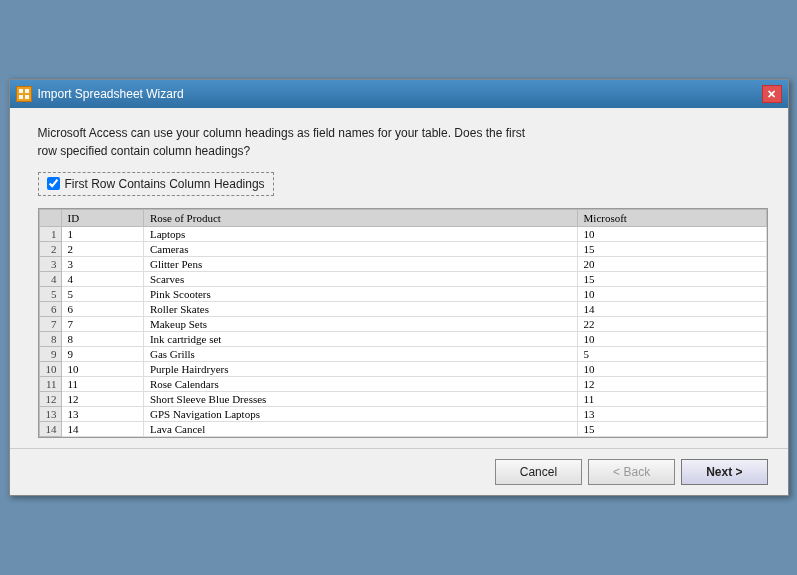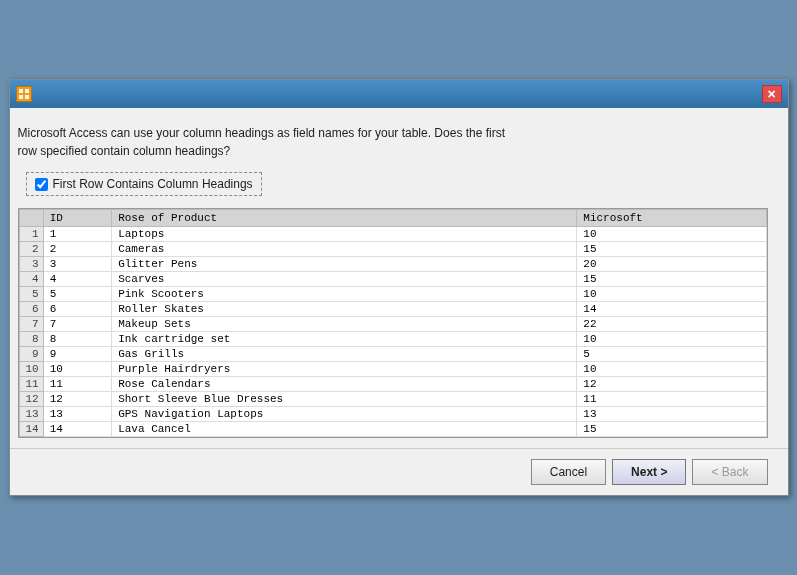--- a/index.html
+++ b/index.html
@@ -59,43 +59,42 @@
       border: 1px solid #c03030;
       color: white;
       display: flex;
       align-items: center;
       justify-content: center;
       cursor: pointer;
       font-size: 11px;
       font-weight: bold;
     }
     .content {
-      padding: 16px 20px 10px 8px;
+      padding: 16px 20px 10px 28px;
       flex: 1;
       display: flex;
       flex-direction: column;
       gap: 12px;
     }
     .description {
       font-size: 12px;
       color: #222;
       line-height: 1.5;
     }
     .checkbox-area {
       display: flex;
       align-items: center;
       gap: 6px;
     }
     .checkbox-frame {
       border: 1px dashed #888;
       padding: 4px 8px;
       display: inline-flex;
-      align-items: center;
+      align-items: flex-start;
       gap: 5px;
-      margin-left: 8px;
     }
     .checkbox-frame input[type="checkbox"] {
       width: 13px;
       height: 13px;
       cursor: pointer;
     }
     .checkbox-label {
       font-size: 12px;
       color: #222;
     }
@@ -103,21 +102,21 @@
       flex: 1;
       border: 1px solid #999;
       overflow: hidden;
       display: flex;
       flex-direction: column;
       background: white;
     }
     .data-table {
       width: 100%;
       border-collapse: collapse;
-      font-family: Liberation Mono, monospace;
+      font-family: Liberation Serif, serif;
       font-size: 11px;
     }
     .data-table thead tr {
       background: #d4d4d4;
     }
     .data-table thead th {
       border: 1px solid #bbb;
       padding: 2px 6px;
       text-align: left;
       font-weight: normal;
@@ -153,21 +152,21 @@
     .footer {
       display: flex;
       justify-content: flex-end;
       align-items: center;
       padding: 10px 20px;
       gap: 6px;
       background: #f0f0f0;
       border-top: 1px solid #ccc;
     }
     .btn {
-      padding: 4px 18px;
+      padding: 4px 24px;
       font-size: 12px;
       border: 1px solid #888;
       background: linear-gradient(to bottom, #f8f8f8 0%, #e0e0e0 100%);
       cursor: pointer;
       min-width: 72px;
       height: 26px;
       color: #222;
     }
     .btn-primary {
       background: linear-gradient(to bottom, #f0f0f8 0%, #d0d0e8 100%);
@@ -187,20 +186,21 @@
   <div class="title-bar">
     <div class="title-bar-left">
       <div class="title-icon">
         <svg width="12" height="12" viewBox="0 0 12 12">
           <rect x="1" y="1" width="4" height="4" fill="white" opacity="0.9"></rect>
           <rect x="7" y="1" width="4" height="4" fill="white" opacity="0.9"></rect>
           <rect x="1" y="7" width="4" height="4" fill="white" opacity="0.9"></rect>
           <rect x="7" y="7" width="4" height="4" fill="white" opacity="0.9"></rect>
         </svg>
       </div>
+      <span class="title-text">Import Spreadsheet Wizard</span>
     </div>
     <div class="title-close">✕</div>
   </div>
 
   <div class="content">
     <p class="description" style="white-space:pre-line;">Microsoft Access can use your column headings as field names for your table. Does the first
 row specified contain column headings?</p>
 
     <div class="checkbox-area">
       <div class="checkbox-frame">
@@ -306,16 +306,16 @@
       <td>15</td>
     </tr>
             </tbody>
         </table>
       </div>
     </div>
   </div>
 
   <div class="footer">
     <button class="btn">Cancel</button>
+    <button class="btn" disabled="">&lt; Back</button>
     <button class="btn btn-primary">Next &gt;</button>
-    <button class="btn" disabled="">&lt; Back</button>
   </div>
 </div>
 
 </body></html>

